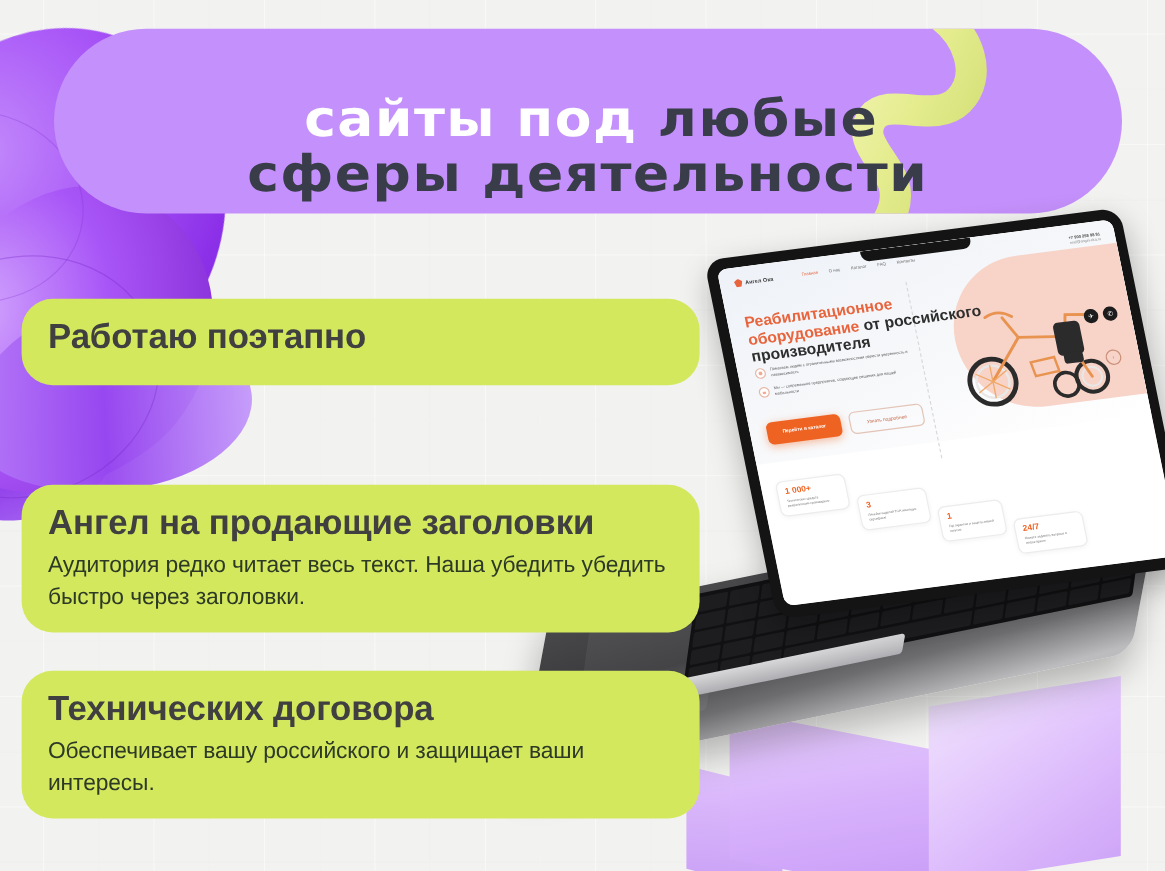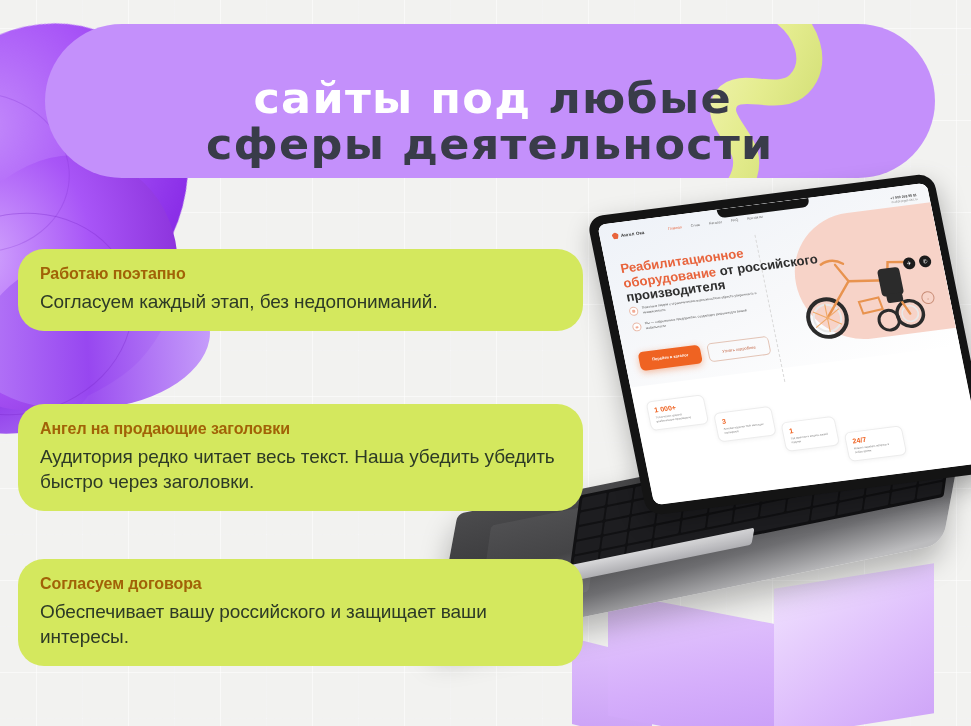--- a/index.html
+++ b/index.html
@@ -147,23 +147,23 @@
   .hl-d { color: #393c49; }
 
   
   .card {
     position: absolute;
     background: #d4e85e;
     border-radius: 26px;
     padding: 15px 22px 17px 22px;
   }
   .card-title {
-    font-size: 16px;
+    font-size: 29px;
     font-weight: 700;
-    color: #a16207;
+    color: #404040;
     line-height: 1.22;
     margin-bottom: 5px;
     letter-spacing: -0.1px;
   }
   .card-body {
     font-size: 19px;
     font-weight: 500;
     color: #2d3a26;
     line-height: 1.33;
     letter-spacing: -0.1px;
@@ -588,24 +588,23 @@
             </div>
           </div>
 
         </div>
       </div>
     </div>
   </div>
 
   <div class="card" id="card1">
     <div class="card-title">Работаю поэтапно</div>
-    <div class="card-body">Согласуем каждый этап, без недопониманий.</div>
   </div>
   <div class="card" id="card2">
     <div class="card-title">Ангел на продающие заголовки</div>
     <div class="card-body">Аудитория редко читает весь текст. Наша убедить убедить быстро через заголовки.</div>
   </div>
   <div class="card" id="card3">
-    <div class="card-title">Согласуем договора</div>
+    <div class="card-title">Технических договора</div>
     <div class="card-body">Обеспечивает вашу российского и защищает ваши интересы.</div>
   </div>
 
 </div>
 
 </body></html>

